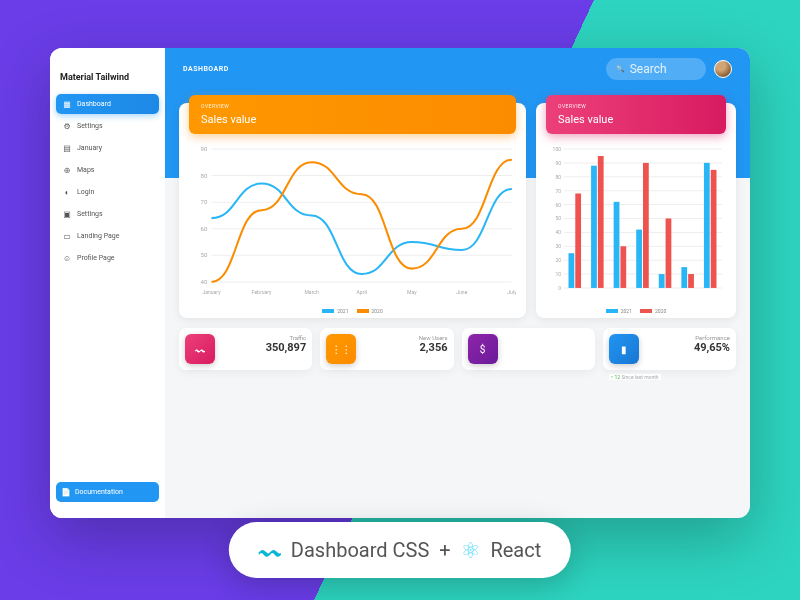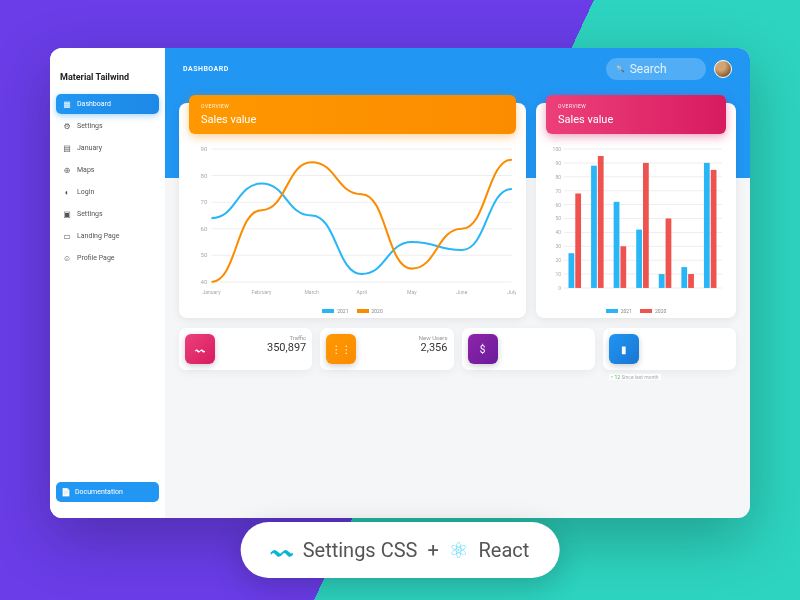--- a/index.html
+++ b/index.html
@@ -37,21 +37,21 @@
 .swatch{width:12px;height:4px}
 .stats{display:flex;gap:8px;margin-top:10px}
 .stat{flex:1;background:#fff;border-radius:7px;padding:6px;box-shadow:0 2px 8px rgba(0,0,0,0.06);position:relative;display:flex;gap:6px;height:42px}
 .stat-icon{width:30px;height:30px;border-radius:6px;display:flex;align-items:center;justify-content:center;color:#fff;font-size:10px;box-shadow:0 2px 6px rgba(0,0,0,0.2)}
 .i-pink{background:linear-gradient(135deg,#ec407a,#d81b60)}
 .i-orange{background:linear-gradient(135deg,#ff9800,#fb8c00)}
 .i-purple{background:linear-gradient(135deg,#8e24aa,#6a1b9a)}
 .i-blue{background:linear-gradient(135deg,#2196f3,#1976d2)}
 .stat-text{flex:1;text-align:right}
 .stat-label{font-size:6px;color:#999}
-.stat-value{font-size:11px;font-weight:400;color:#333}
+.stat-value{font-size:11px;font-weight:700;color:#333}
 .stat-foot{position:absolute;bottom:-10px;left:6px;font-size:5px;color:#4caf50;background:#fff;padding:0 2px}
 .promo{position:absolute;bottom:22px;left:50%;transform:translateX(-50%);background:#fff;border-radius:30px;padding:12px 30px;box-shadow:0 8px 30px rgba(0,0,0,0.2);display:flex;align-items:center;gap:10px;font-size:20px;color:#555}
 .tailwind-icon{color:#06b6d4;font-size:22px}
 .react-icon{color:#61dafb;font-size:22px}
 svg{display:block}
 </style>
 </head>
 <body>
 
 <div class="app">
@@ -225,26 +225,30 @@
             <div class="stat-text">
               <div class="stat-label">New Users</div>
               <div class="stat-value">2,356</div>
             </div>
           </div>
         <div class="stat">
             <div class="stat-icon i-purple">$</div>
           </div>
         <div class="stat">
             <div class="stat-icon i-blue">▮</div>
+            <div class="stat-text">
+              <div class="stat-label">Performance</div>
+              <div class="stat-value">49,65%</div>
+            </div>
             <div class="stat-foot"><span>↑ 12</span> <span style="color:#aaa">Since last month</span></div>
           </div>
       </div>
     </div>
   </div>
 </div>
 
 <div class="promo">
   <span class="tailwind-icon">〰</span>
-  <span>Settings CSS</span>
+  <span>Dashboard CSS</span>
   <span>+</span>
   <span class="react-icon">⚛</span>
   <span>React</span>
 </div>
 
 </body></html>

